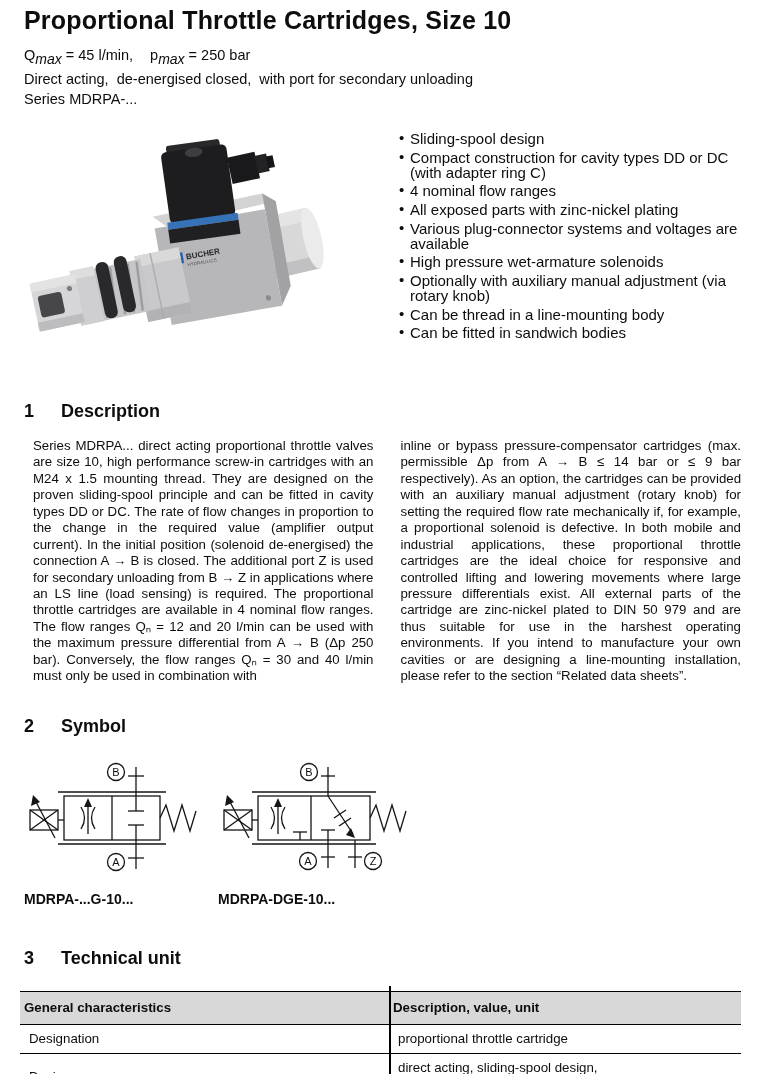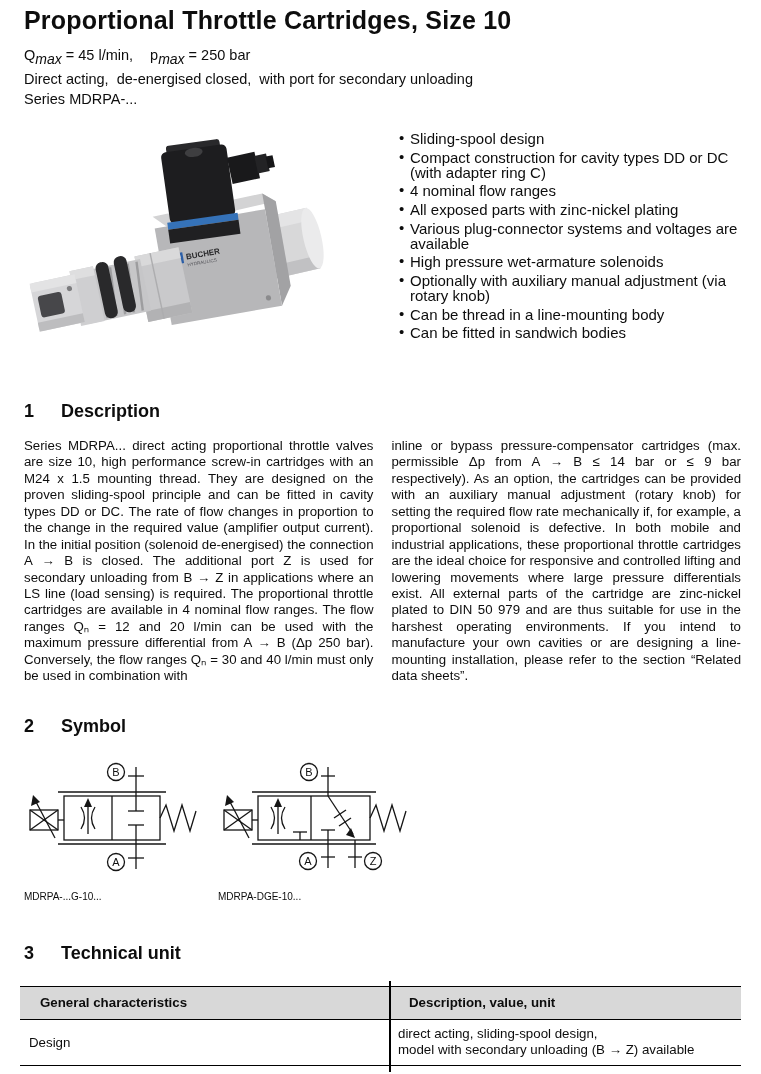--- a/index.html
+++ b/index.html
@@ -25,37 +25,37 @@
   }
   .features li::before { content:"\2022"; position:absolute; left:1px; top:-1px; }
 
   .sec-head { display:flex; font-size:18px; font-weight:bold; }
   .sec-num { width:37px; flex:0 0 auto; }
   .sec-desc { margin-top:19px; }
   .sec-sym { margin-top:31px; }
   .sec-tech { margin-top:41px; }
 
   .cols { display:flex; gap:18px; margin-top:16px; }
-  .col { width:350px; font-size:13.25px; line-height:16.45px; text-align:justify; }
+  .col { width:350px; font-size:13.25px; line-height:16.45px; text-align:justify;margin-left:9px; }
 
   .symbols { display:flex; gap:16px; margin-top:17px; align-items:flex-start; }
   .symbol-block { display:flex; flex-direction:column; }
-  .sym-label { font-size:10px; font-weight:normal; margin-top:13px; }
+  .sym-label { font-size:14px; font-weight:bold; margin-top:13px; }
   .symbols svg text.port { font-size:11px; font-weight:normal; fill:#111; }
 
   .table-wrap { position:relative; margin:22px 0 0 -4px; width:721px; }
   table.tech { width:721px; border-collapse:collapse; font-size:13.3px; table-layout:fixed; }
   table.tech col.c1 { width:369px; }
   table.tech th, table.tech td {
     text-align:left; vertical-align:middle; padding:6px 9px;
     border-bottom:1.5px solid #000;
   }
   table.tech thead th {
     background:#d8d8d8; font-weight:bold; border-top:1.5px solid #000;
-    height:33px; padding:6px 20px;margin-left:40px;
+    height:33px; padding:6px 4px;margin-left:40px;
   }
   table.tech td { height:28px; }
   td.pre { white-space:pre-line; line-height:16.5px; }
   .vdiv { position:absolute; left:369px; top:-5px; bottom:-6px; width:1.5px; background:#000; }
 </style>
 </head>
 <body>
 
 <div class="page">
 
@@ -269,20 +269,24 @@
           <col>
         </colgroup>
       <thead>
         <tr>
           <th>General characteristics</th>
           <th>Description, value, unit</th>
         </tr>
       </thead>
       <tbody>
         <tr>
+          <td>Designation</td>
+          <td class="pre">proportional throttle cartridge</td>
+        </tr>
+        <tr>
           <td>Design</td>
           <td class="pre">direct acting, sliding-spool design,
 model with secondary unloading (B → Z) available</td>
         </tr>
 
       </tbody>
     </table>
     <div class="vdiv"></div>
   </div>
 

